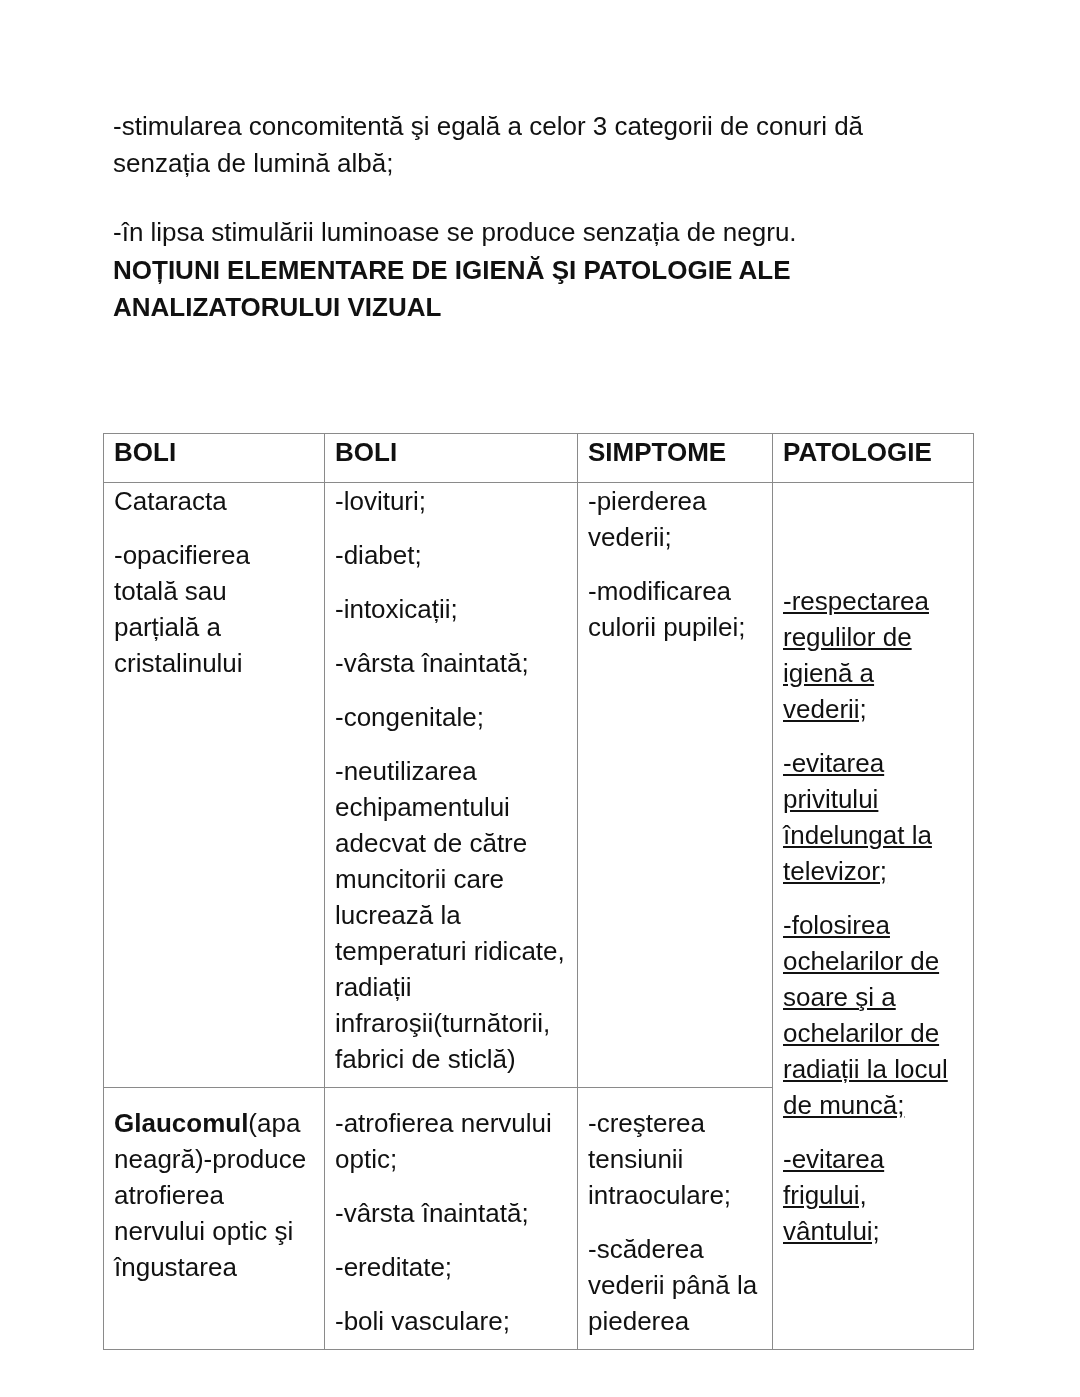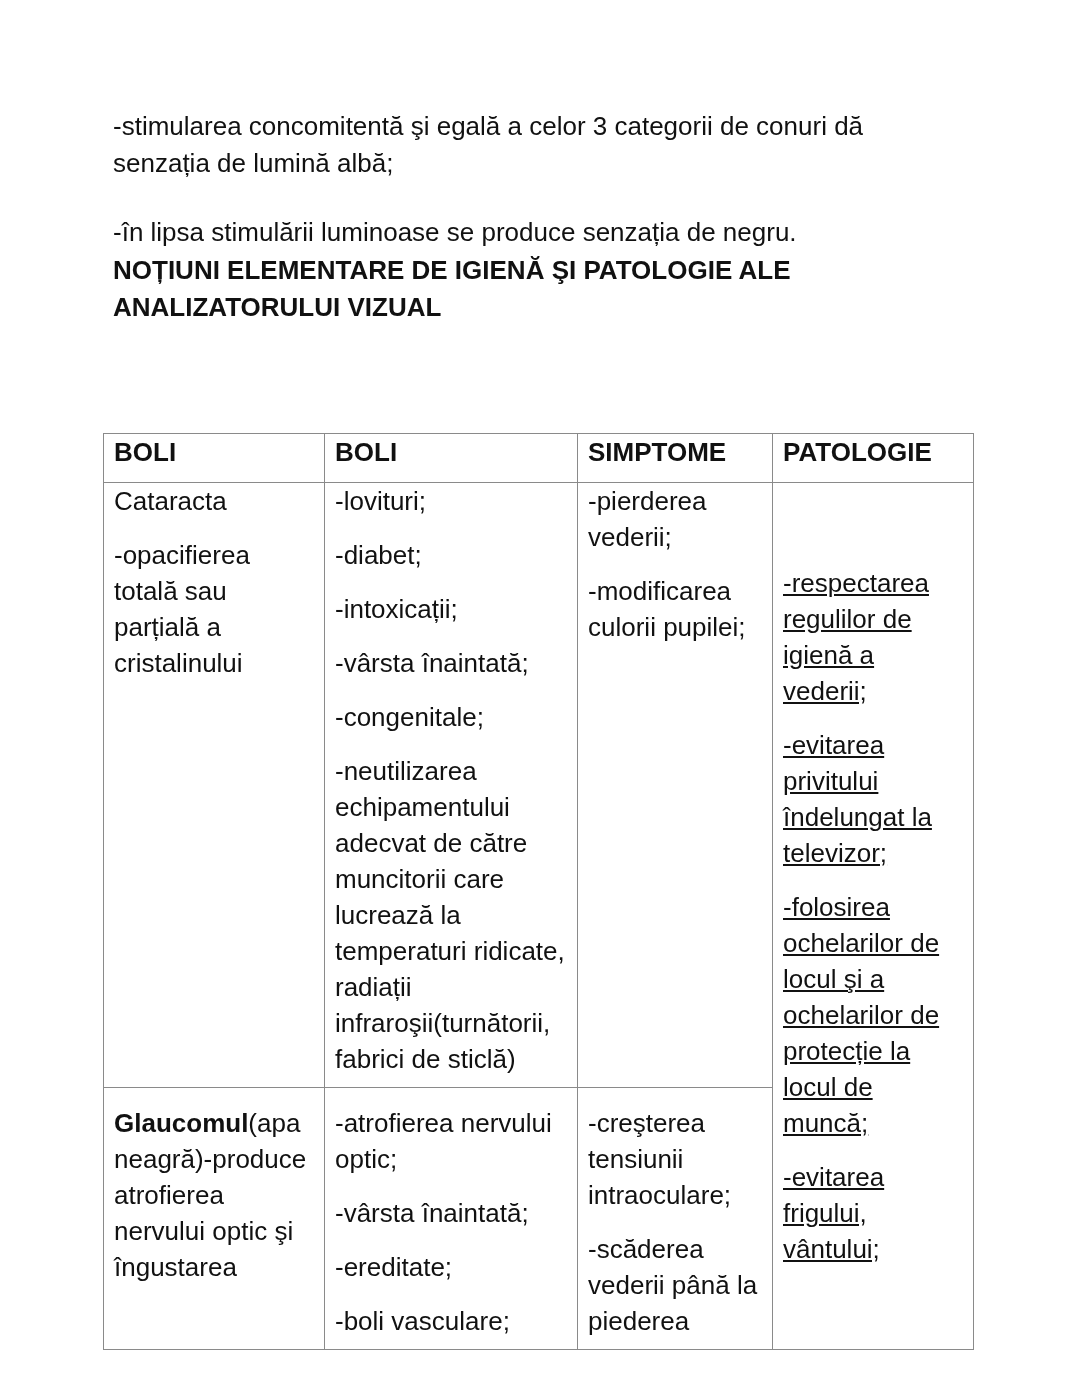--- a/index.html
+++ b/index.html
@@ -115,21 +115,21 @@
         <span class="cell-line tight">-neutilizarea echipamentului adecvat de către muncitorii care lucrează la temperaturi ridicate, radiații infraroşii(turnătorii, fabrici de sticlă)</span>
       </td>
       <td>
         <span class="cell-line">-pierderea vederii;</span>
         <span class="cell-line">-modificarea culorii pupilei;</span>
       </td>
       <td rowspan="2" class="prev-cell">
         <div class="prev-inner">
           <span class="cell-line">-respectarea regulilor de igienă a vederii;</span>
           <span class="cell-line">-evitarea privitului îndelungat la televizor;</span>
-          <span class="cell-line">-folosirea ochelarilor de locul şi a ochelarilor de protecție la locul de muncă;</span>
+          <span class="cell-line">-folosirea ochelarilor de soare şi a ochelarilor de radiații la locul de muncă;</span>
           <span class="cell-line tight">-evitarea frigului, vântului;</span>
         </div>
       </td>
     </tr>
     <tr class="row2">
       <td>
         <span class="cell-line tight"><b>Glaucomul</b><span>(apa neagră)-produce atrofierea nervului optic şi îngustarea</span></span>
       </td>
       <td>
         <span class="cell-line">-atrofierea nervului optic;</span>

